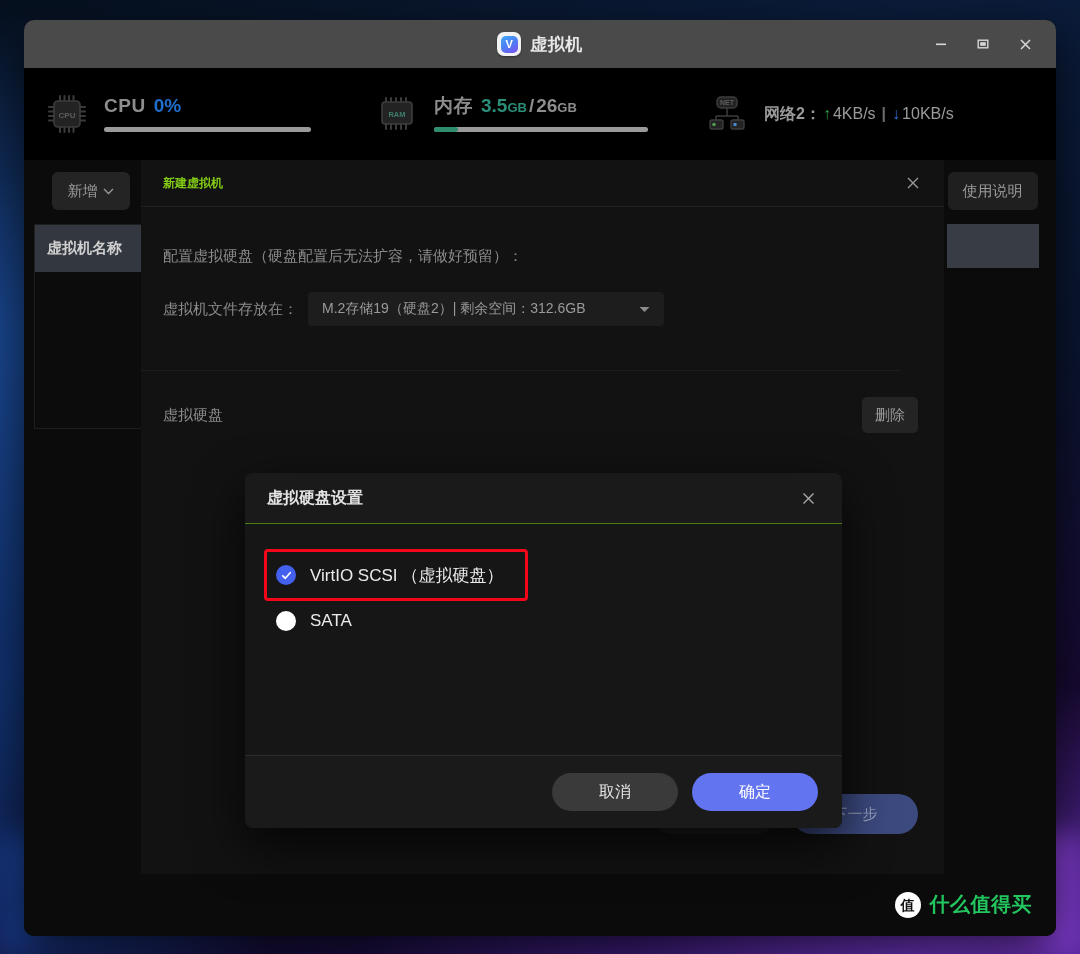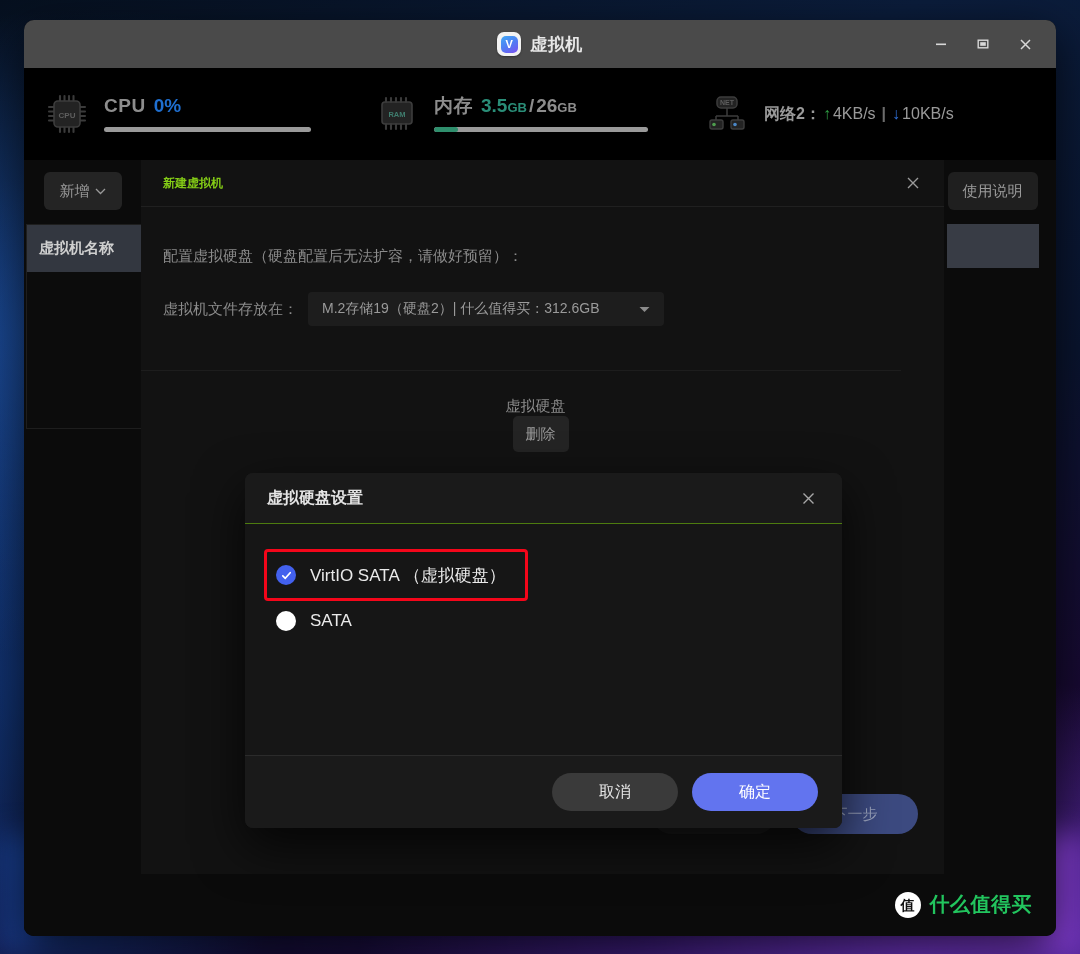--- a/index.html
+++ b/index.html
@@ -147,21 +147,21 @@
   
   .body-area {
     position: relative;
     height: calc(916px - 48px - 92px);
     background: #0b0b0b;
   }
 
   
   .left-rail {
     position: absolute;
-    left: 0; top: 0; bottom: 0;
+    left: 8px; top: 0; bottom: 0;
     width: 117px;
     background: #0b0b0b;
     padding-top: 12px;
   }
   .btn-add {
     margin: 0 auto;
     width: 78px; height: 38px;
     background: #242424;
     border-radius: 6px;
     color: #9a9a9a;
@@ -274,21 +274,20 @@
     height: 1px;
     background: #1d1d1d;
     width: 760px;
     margin-left: -22px;
     margin-bottom: 26px;
   }
   .field-row2 {
     display: flex; align-items: center;
     justify-content: space-between;
     padding-right: 26px;
-    flex-direction: column;
   }
   .btn-delete {
     width: 56px; height: 36px;
     background: #242424;
     border-radius: 5px;
     color: #9a9a9a;
     font-size: 15px;
     display: flex; align-items: center; justify-content: center;
     cursor: pointer;
   }
@@ -604,21 +603,21 @@
             </svg>
           </div>
         </div>
 
         <div class="newvm-content">
           <div class="field-note">配置虚拟硬盘（硬盘配置后无法扩容，请做好预留）：</div>
 
           <div class="field-row">
             <div class="field-label">虚拟机文件存放在：</div>
             <div class="select-box">
-              <span>M.2存储19（硬盘2）| 什么值得买：312.6GB</span>
+              <span>M.2存储19（硬盘2）| 剩余空间：312.6GB</span>
               <span class="select-caret">
                 <svg width="11" height="7" viewBox="0 0 11 7">
                     <path d="M0.5 1 L5.5 6 L10.5 1" fill="#8b8b8b"></path>
                   </svg>
               </span>
             </div>
           </div>
 
           <div class="divider-line"></div>
 
@@ -646,21 +645,21 @@
 
         <div class="modal-body">
 
           <div class="opt-row highlighted">
             <div class="radio checked">
               <svg width="13" height="13" viewBox="0 0 13 13">
                 <path d="M2.8 6.8 L5.3 9.3 L10.2 3.7" stroke="#ffffff" stroke-width="1.7" fill="none" stroke-linecap="round" stroke-linejoin="round"></path>
               </svg>
             </div>
             <div class="opt-label">
-              <span>VirtIO SATA</span><span class="opt-sub">（虚拟硬盘）</span>
+              <span>VirtIO SCSI</span><span class="opt-sub">（虚拟硬盘）</span>
             </div>
           </div>
 
           <div class="opt-row">
             <div class="radio unchecked"></div>
             <div class="opt-label">SATA</div>
           </div>
 
         </div>
 

